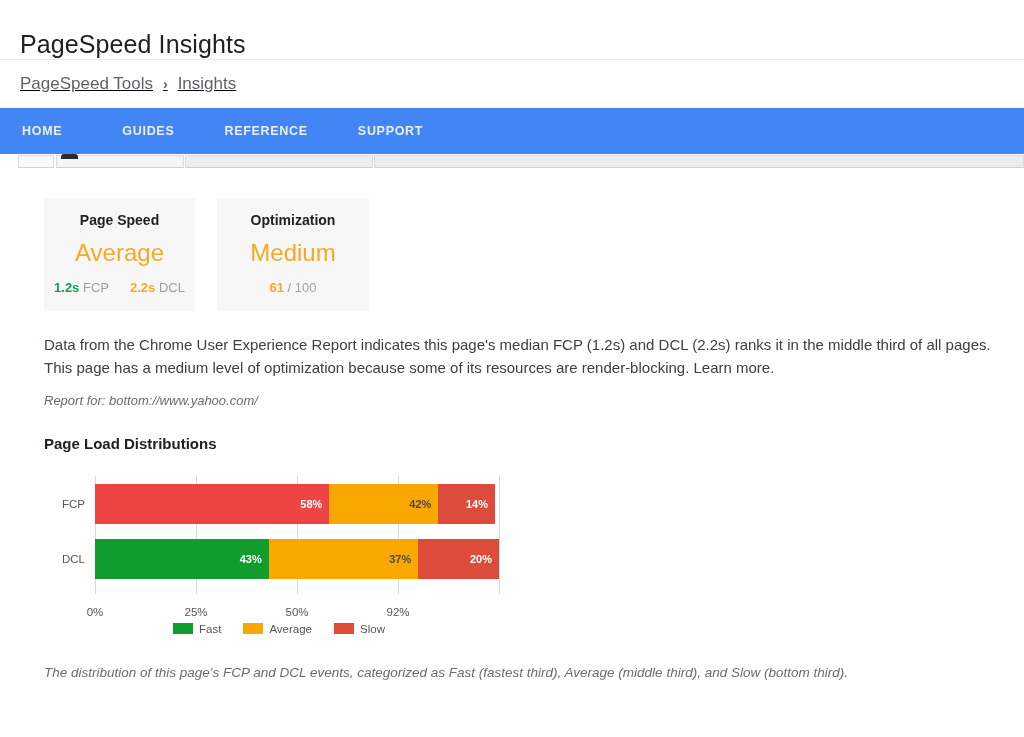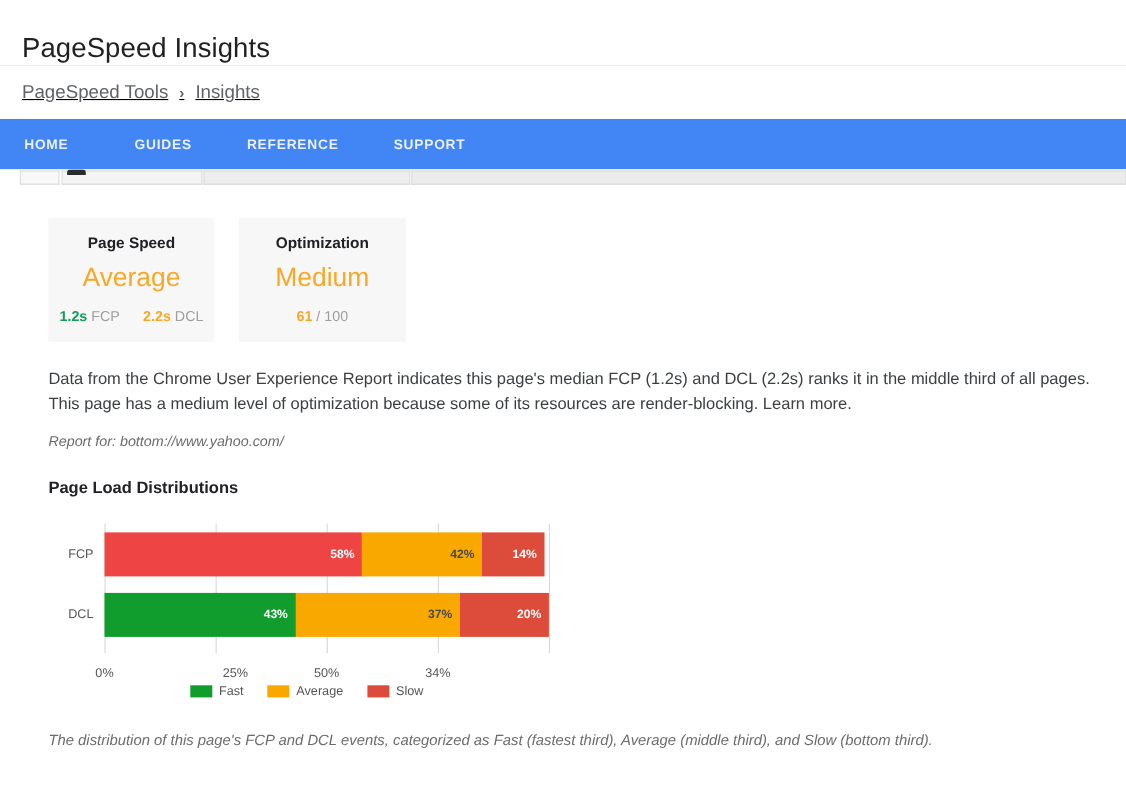--- a/index.html
+++ b/index.html
@@ -319,23 +319,23 @@
           <div class="seg average" style="width: 109.08px; background: rgb(249, 168, 0);">42%</div>
           <div class="seg slow" style="width: 56.56px; background: rgb(221, 75, 58);">14%</div>
         </div>
         <div class="bar-row r1">
           <span class="ylabel">DCL</span>
           <div class="seg fast" style="width: 173.72px; background: rgb(16, 157, 45);">43%</div>
           <div class="seg average" style="width: 149.48px; background: rgb(249, 168, 0);">37%</div>
           <div class="seg slow" style="width: 80.8px; background: rgb(221, 75, 58);">20%</div>
         </div>
         <div class="xlabel" style="left: 0px;">0%</div>
-        <div class="xlabel" style="left: 119px;">25%</div>
+        <div class="xlabel" style="left: 101px;">25%</div>
         <div class="xlabel" style="left: 202px;">50%</div>
-        <div class="xlabel" style="left: 303px;">34%</div>
+        <div class="xlabel" style="left: 303px;">92%</div>
       </div>
     <div class="legend" id="legend">
         <div class="legend-item">
           <span class="legend-swatch" style="background: rgb(16, 157, 45);"></span>
           <span class="legend-label">Fast</span>
         </div>
         <div class="legend-item">
           <span class="legend-swatch" style="background: rgb(249, 168, 0);"></span>
           <span class="legend-label">Average</span>
         </div>

